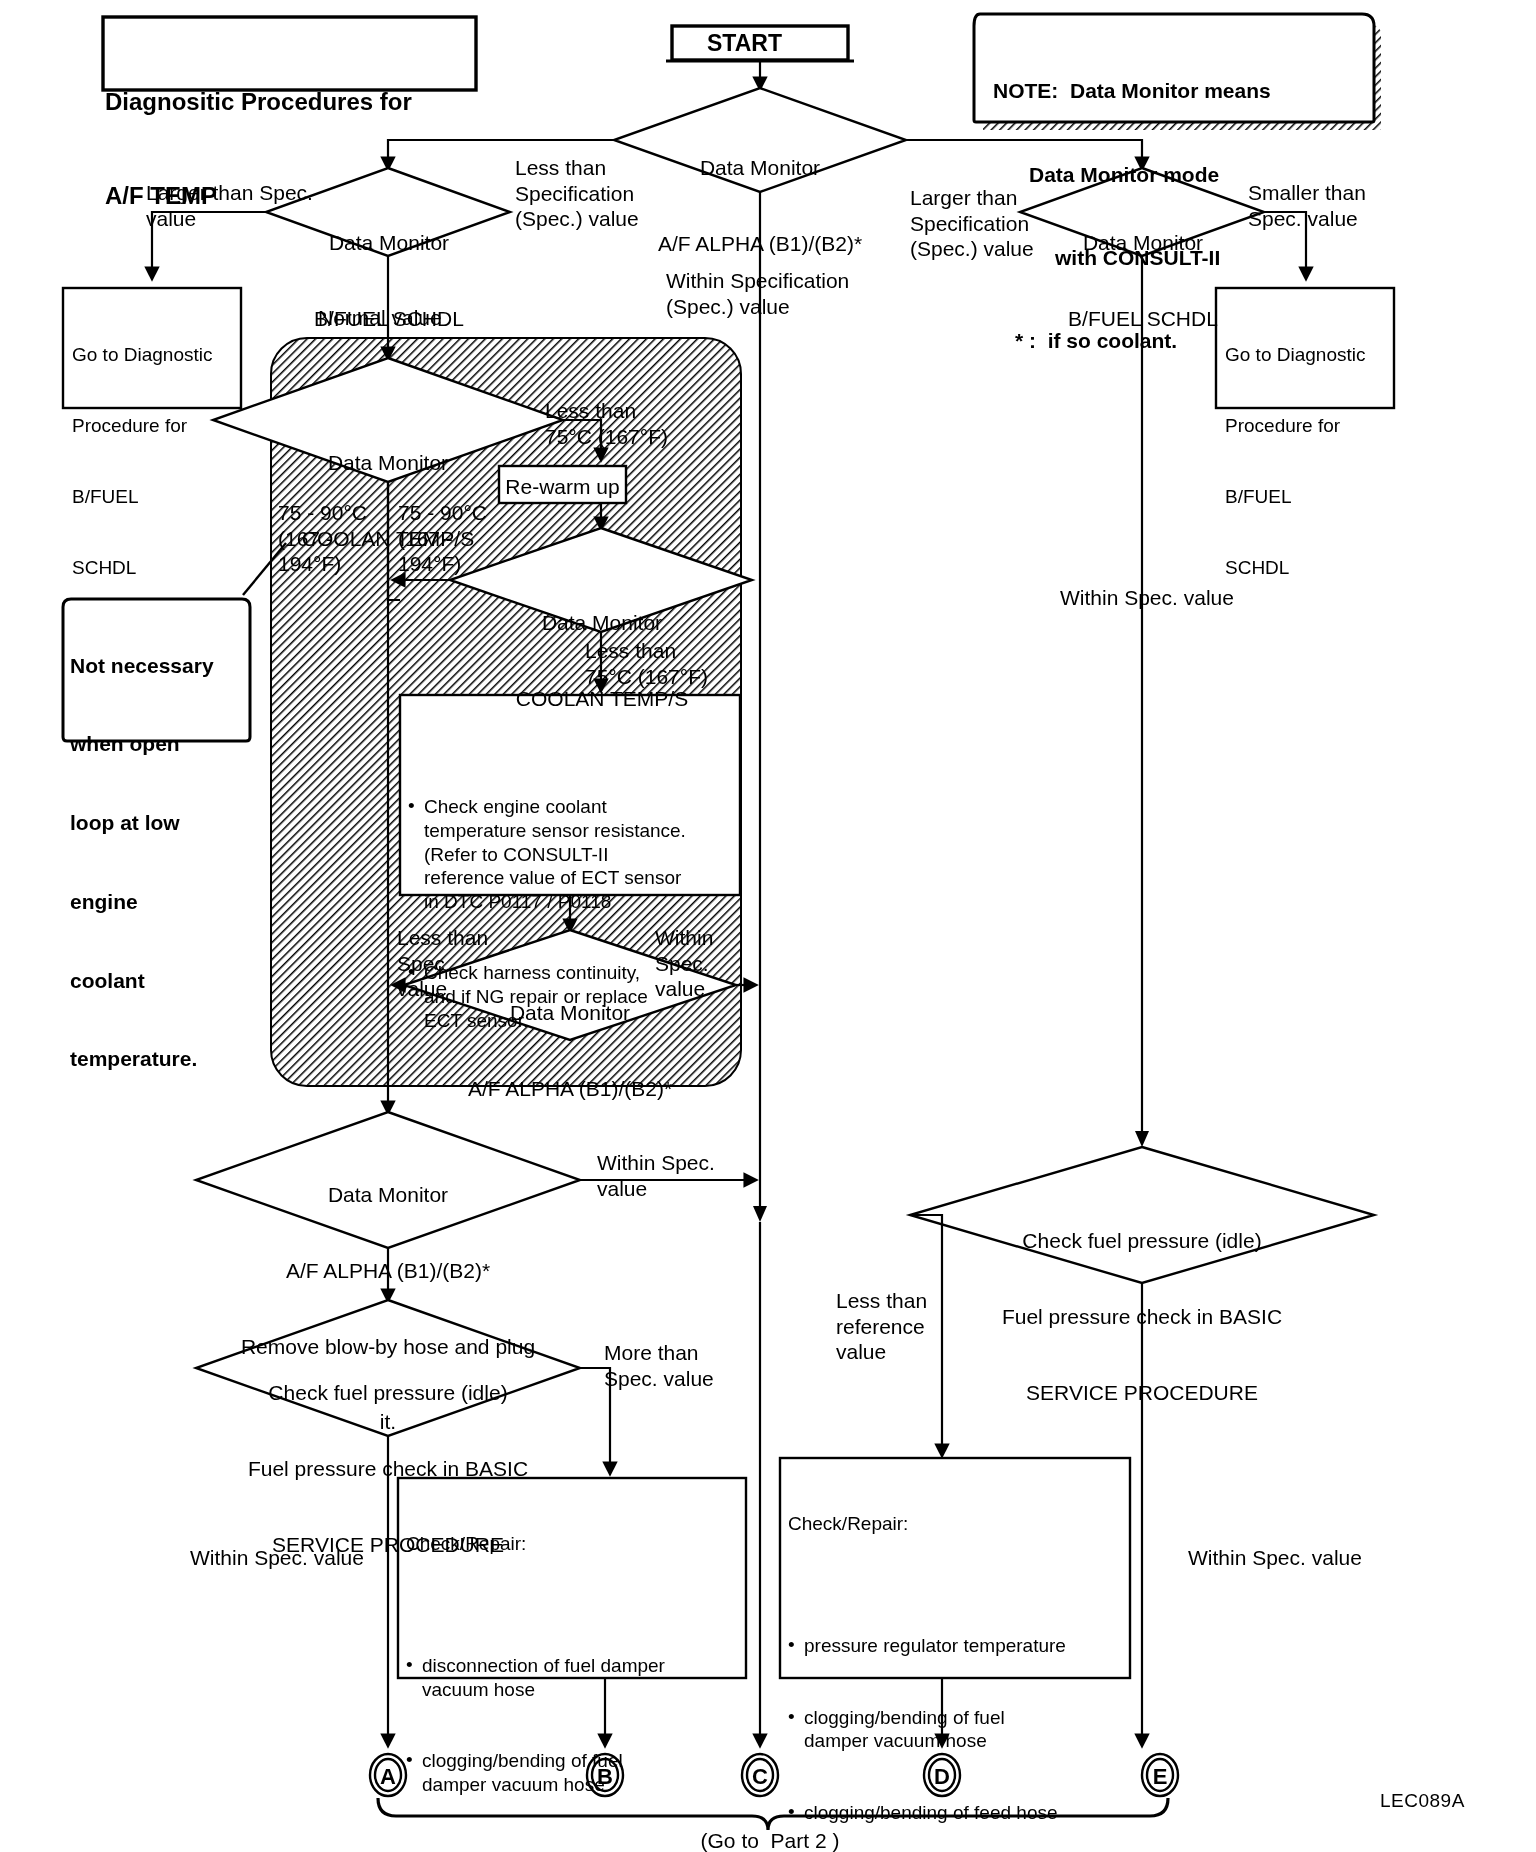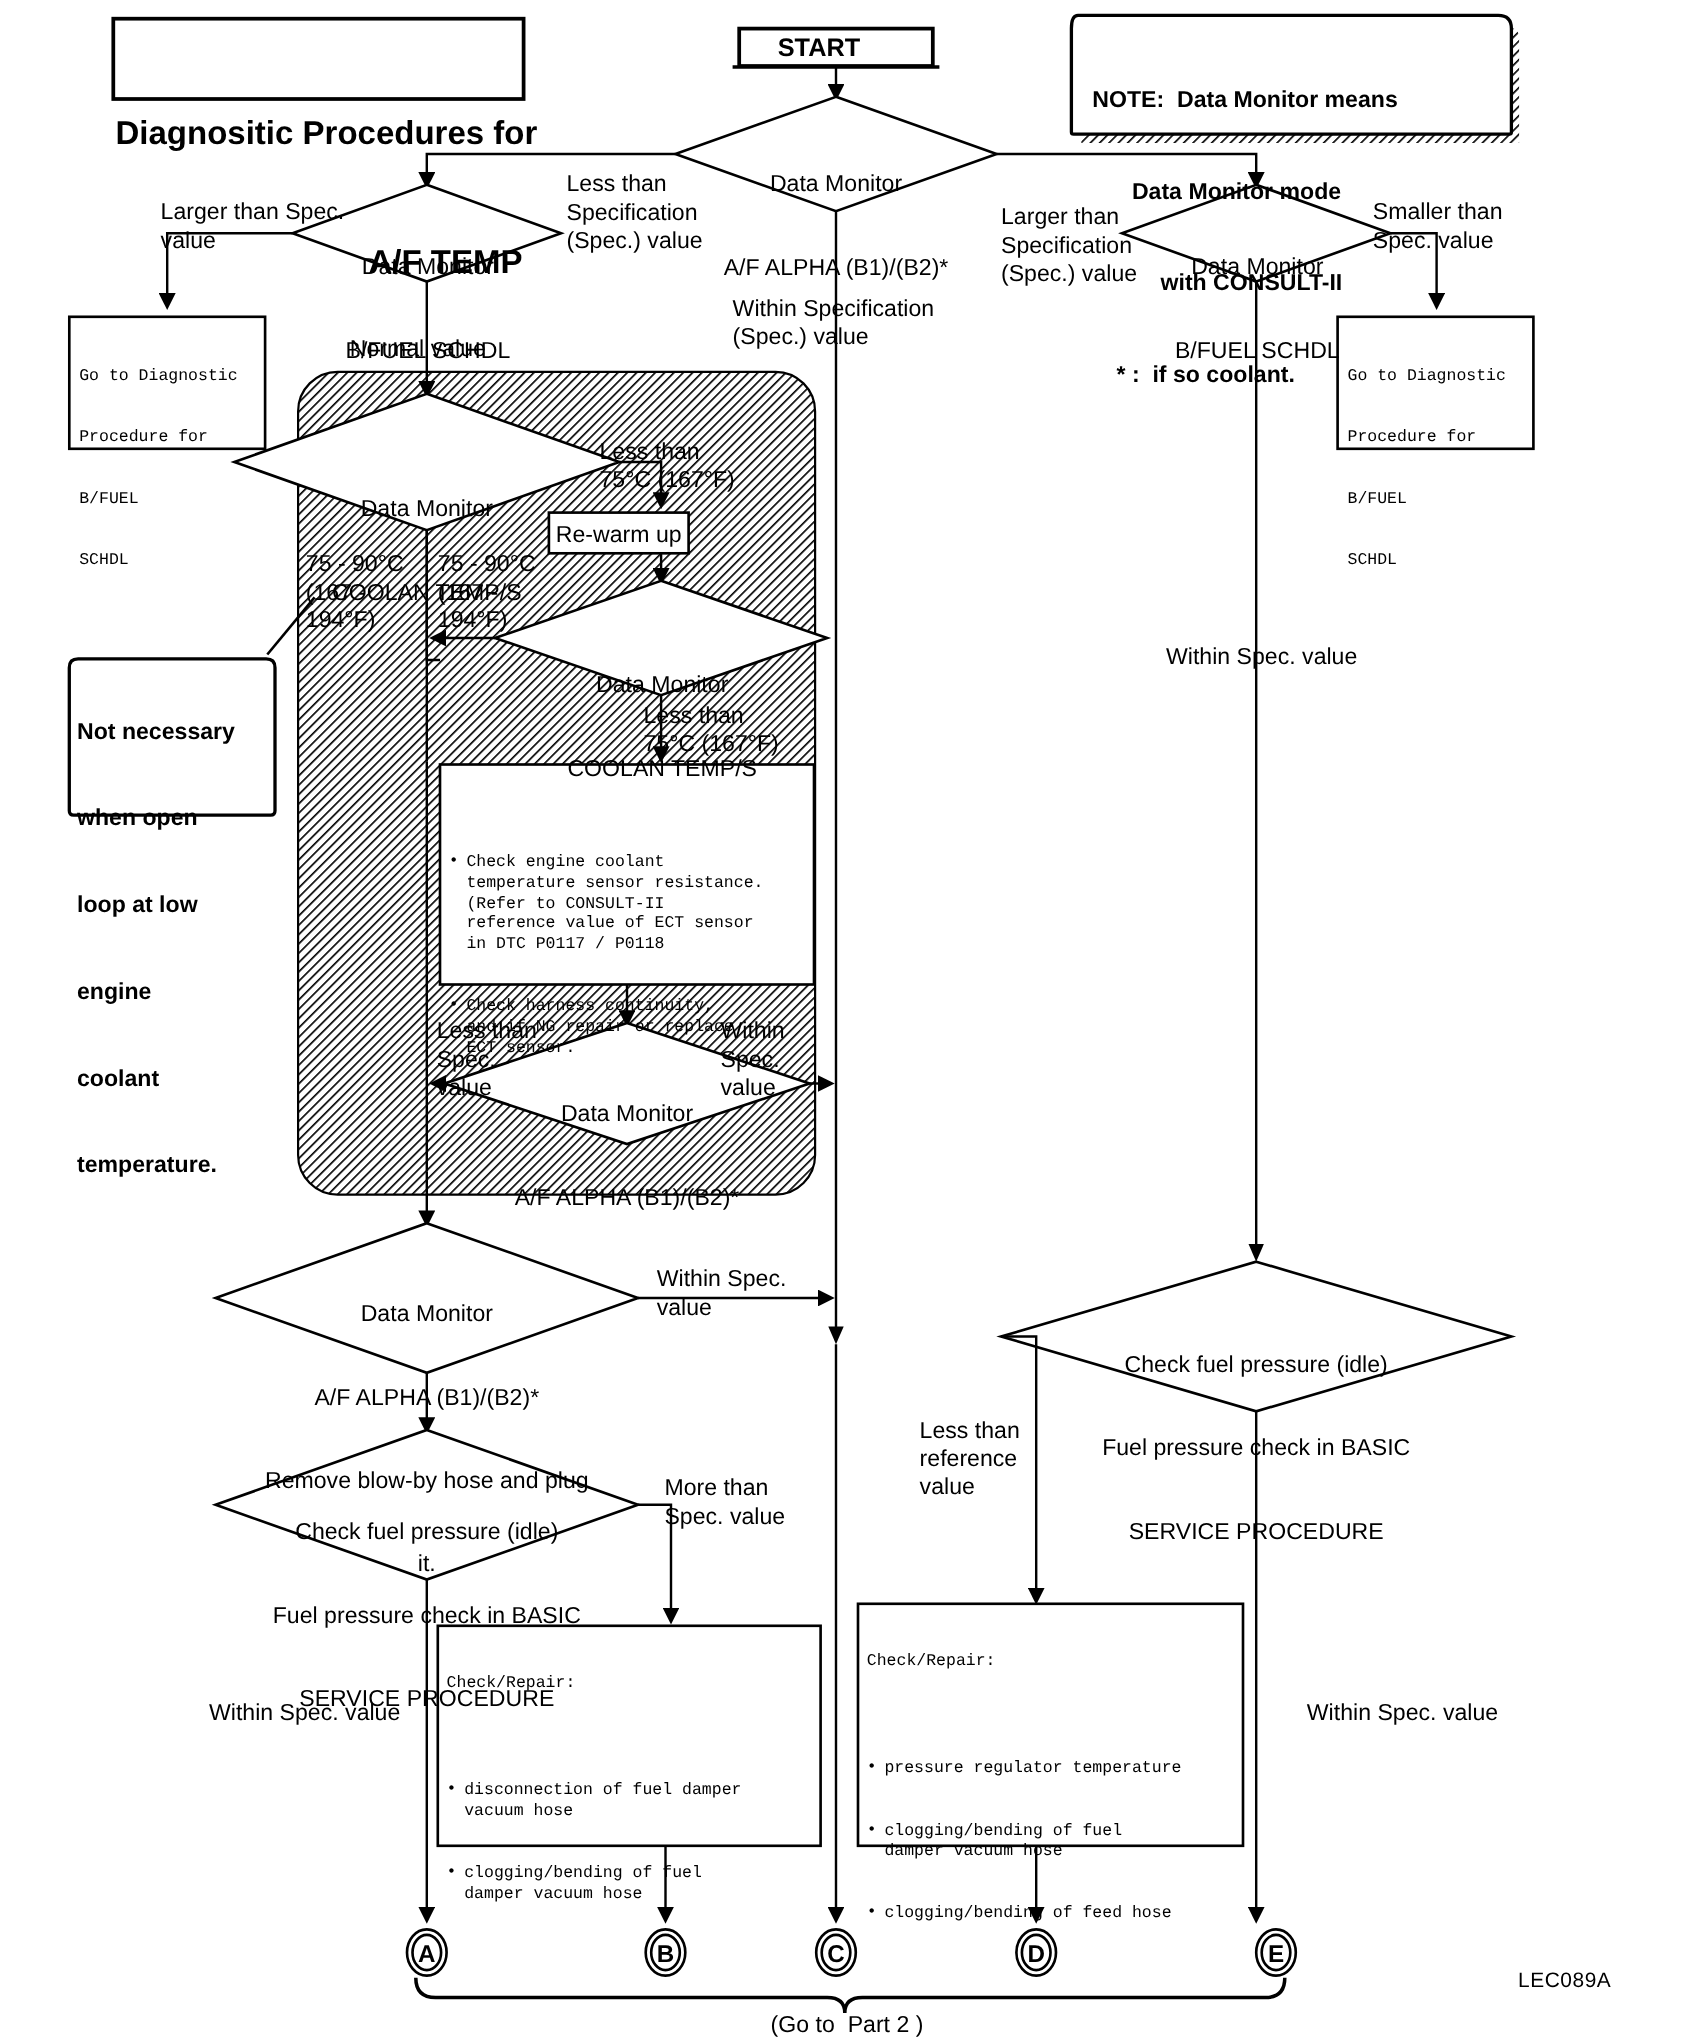--- a/index.html
+++ b/index.html
@@ -34,31 +34,31 @@
 
   
   .txt {
     position: absolute;
     color: #000;
     line-height: 1.18;
     white-space: pre;
   }
   .bold { font-weight: bold; }
   .title-box-text {
-    font-size: 30px;
+    font-size: 24px;
     font-weight: bold;
-    text-align: right;
+    text-align: left;
     line-height: 1.3;
   }
   .note-text {
     font-size: 21px;
     font-weight: bold;
     line-height: 1.32;
   }
-  .boxtext { font-size: 15px; line-height: 1.25; font-family: Liberation Mono, monospace; }
+  .boxtext { font-size: 19px; line-height: 1.25; }
   .boxtext-b { font-size: 21px; line-height: 1.25; font-weight: bold; }
   .diamond-text {
     font-size: 21px;
     text-align: center;
     line-height: 1.2;
   }
   .label { font-size: 21px; line-height: 1.22; }
   .shaded-label { font-size: 21px; line-height: 1.22; color:#000; }
   .conn-letter {
     font-size: 22px;

